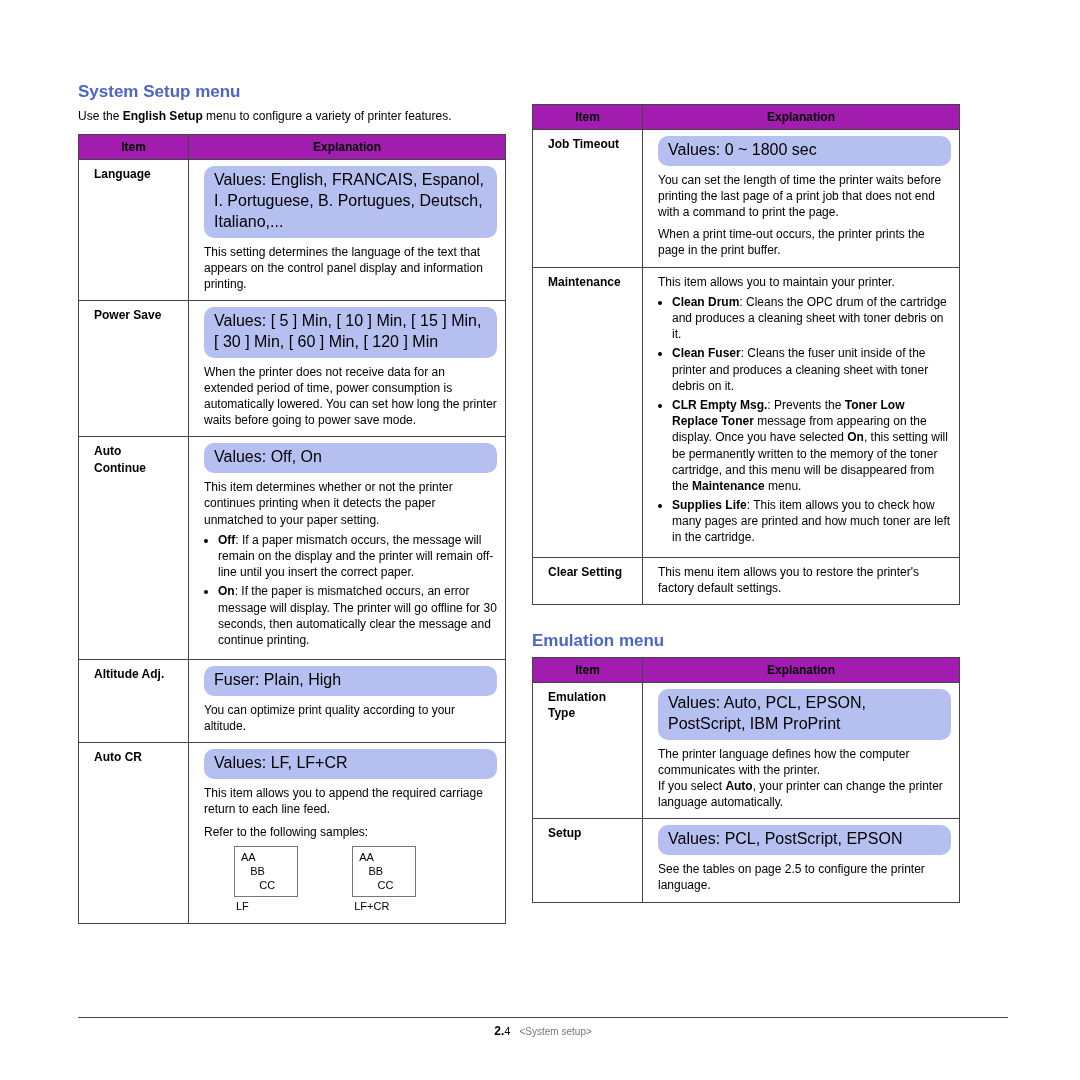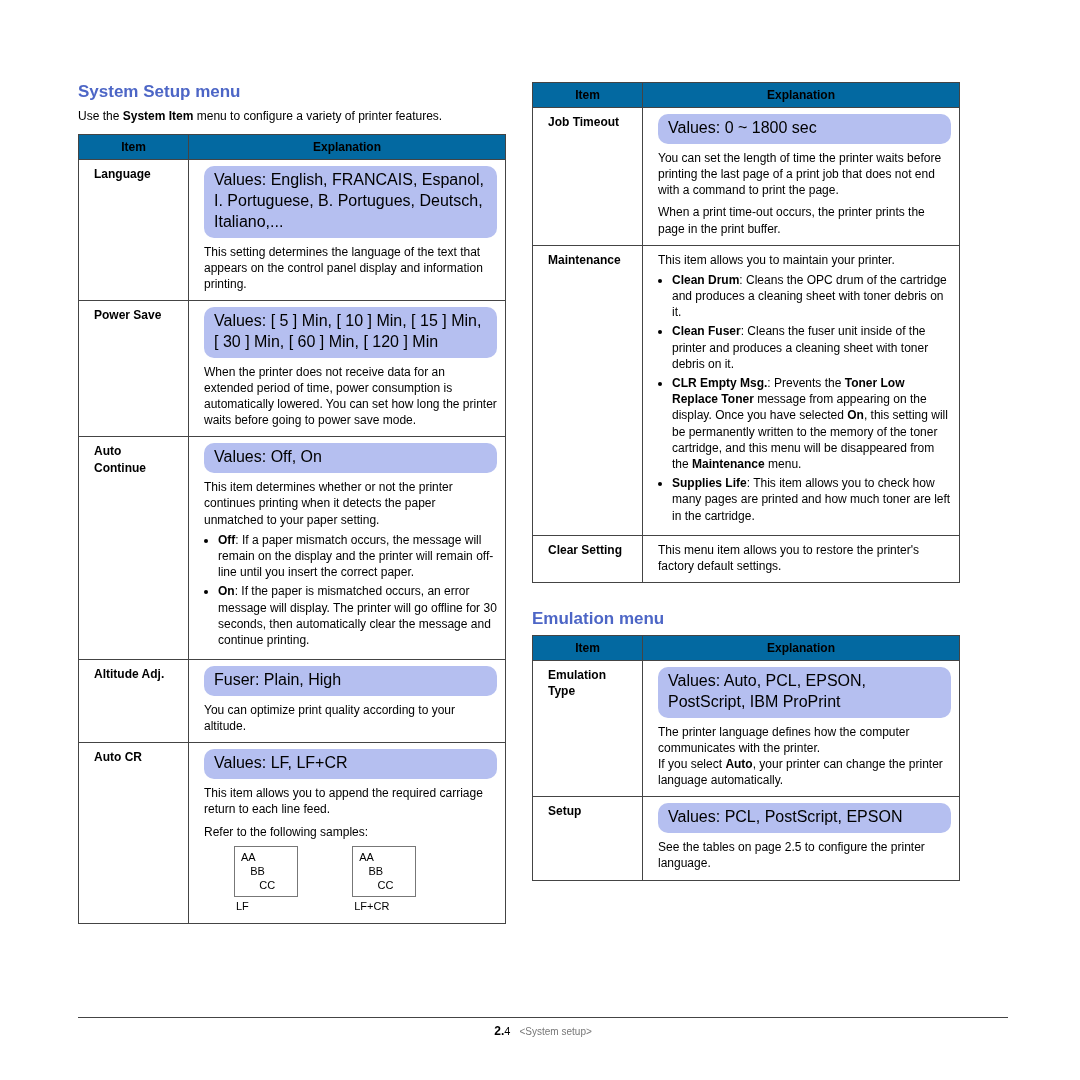--- a/index.html
+++ b/index.html
@@ -13,20 +13,21 @@
   .page {
     width: 1080px;
     height: 1080px;
     position: relative;
     box-sizing: border-box;
     padding: 82px 72px 0 78px;
   }
   .columns {
     display: flex;
     gap: 26px;
+    align-items: center;
   }
   .col {
     width: 428px;
   }
   h2.section-title {
     color: #4d66c6;
     font-size: 17px;
     font-weight: bold;
     margin: 0 0 6px 0;
   }
@@ -34,21 +35,21 @@
     font-size: 12px;
     margin: 0 0 10px 0;
     line-height: 1.35;
   }
   table.menu {
     border-collapse: collapse;
     width: 100%;
     table-layout: fixed;
   }
   table.menu th {
-    background: #0369a1;
+    background: #a21caf;
     border: 1px solid #444;
     font-size: 12px;
     font-weight: bold;
     padding: 5px 6px;
     text-align: center;
   }
   table.menu td {
     border: 1px solid #444;
     font-size: 12px;
     vertical-align: top;
@@ -115,21 +116,21 @@
 </style>
 </head>
 <body>
 
 <div class="page">
   <div class="columns">
 
     <div class="col">
       <h2 class="section-title">System Setup menu</h2>
       <p class="intro">
-        <span>Use the </span><b>System Item</b><span> menu to configure a variety of printer features.</span>
+        <span>Use the </span><b>English Setup</b><span> menu to configure a variety of printer features.</span>
       </p>
 
       <table class="menu">
         <colgroup>
             <col class="item-col">
             <col class="explain-col">
           </colgroup>
         <tbody>
             <tr>
           <th>Item</th>

